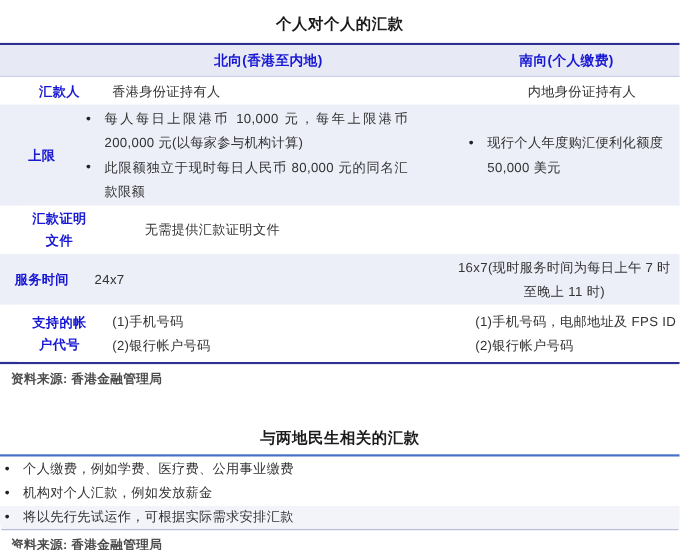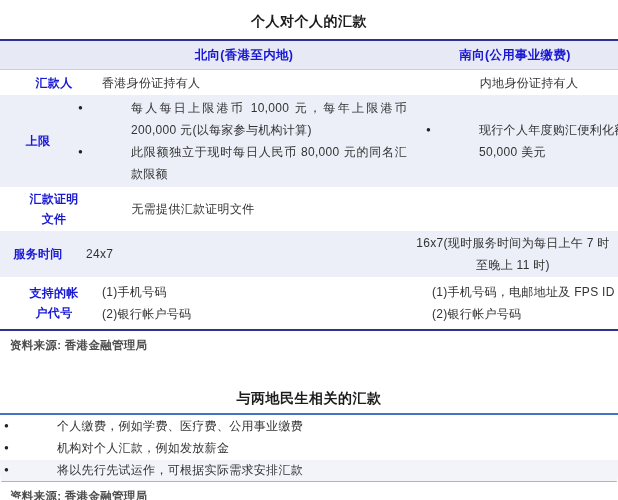--- a/index.html
+++ b/index.html
@@ -71,21 +71,21 @@
   .r-hours{min-height:46px;}
   .r-account{min-height:52px;}
 
   .bullets{padding:2px 0;}
   .bullet-item{display:flex;align-items:flex-start;}
   .bullet{
     flex:none;width:17px;text-align:left;
     font-size:8px;line-height:22px;color:#222;padding-left:2px;
   }
   .btext{
-    font-size:12px;line-height:22px;color:var(--body-text);letter-spacing:0.3px;margin-left:36px;
+    font-size:12px;line-height:22px;color:var(--body-text);letter-spacing:0.3px;
   }
   .north .btext{width:276px;text-align:justify;}
   .south-bullets{padding-left:12px;}
   .south-bullets .btext{width:166px;}
   .vcenter{display:flex;align-items:center;}
 
   .source-line{
     padding:7px 0 0 10px;
     font-size:11.5px;line-height:15px;color:var(--source-text);letter-spacing:0.3px;font-weight:bold;
   }
@@ -109,21 +109,21 @@
 
 <div class="page">
 
   <div class="doc-title">个人对个人的汇款</div>
 
   <div class="table1">
 
     <div class="trow thead">
       <div class="cell label-cell"></div>
       <div class="cell north th">北向(香港至内地)</div>
-      <div class="cell south th">南向(公用事业缴费)</div>
+      <div class="cell south th">南向(个人缴费)</div>
     </div>
 
     <div class="trow white r-remitter">
       <div class="cell label-cell">汇款人</div>
       <div class="cell north plain">香港身份证持有人</div>
       <div class="cell south plain">内地身份证持有人</div>
     </div>
 
     <div class="trow zebra r-limit">
       <div class="cell label-cell">上限</div>

